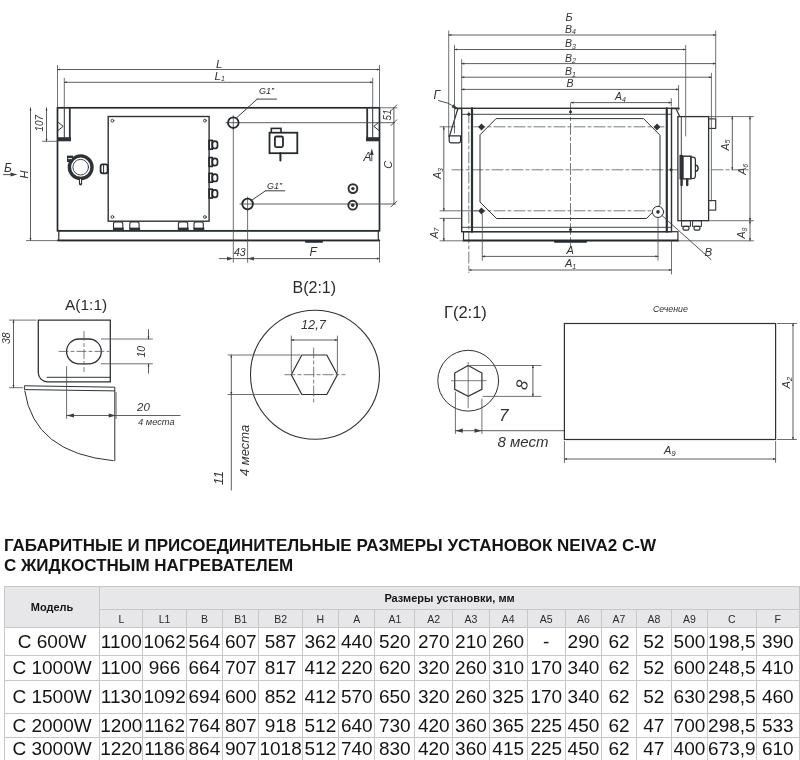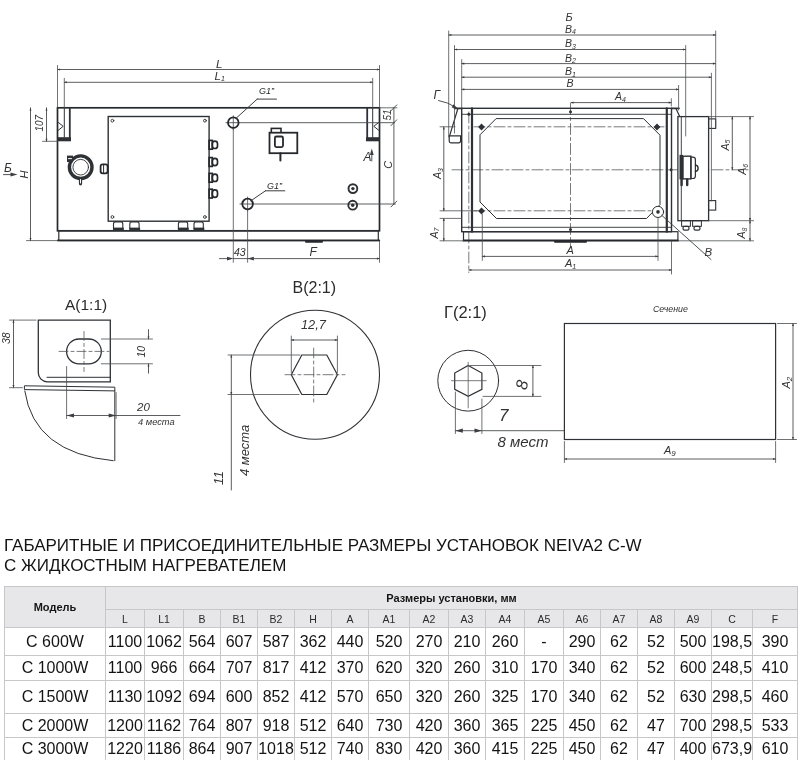--- a/index.html
+++ b/index.html
@@ -1,24 +1,24 @@
 <!DOCTYPE html>
 <html><head>
 <meta charset="utf-8">
 <style>
 html,body{margin:0;padding:0;background:#fff;}
 #root{position:relative;width:800px;height:760px;background:#fff;overflow:hidden;font-family:"Liberation Sans",sans-serif;}
 #draw{position:absolute;left:0;top:0;}
-.title{position:absolute;left:4px;top:536px;font-weight:normal;font-size:17px;line-height:19.5px;color:#141414;}
+.title{position:absolute;left:4px;top:536px;font-weight:bold;font-size:17px;line-height:19.5px;color:#141414;}
 #tbl{position:absolute;left:4px;top:586px;border-collapse:collapse;table-layout:fixed;color:#141414;}
 #tbl td,#tbl th{border:1px solid #c6c7c9;text-align:center;vertical-align:middle;padding:0;font-weight:normal;}
 #tbl .hd{background:#e7e7e9;}
 #tbl .h1{font-size:11px;font-weight:bold;}
 #tbl .h2{font-size:10.5px;color:#2b2b2b;}
-#tbl .dt{font-size:16px;}
+#tbl .dt{font-size:19px;}
 </style>
 </head>
 <body>
 <div id="root">
 <svg id="draw" width="800" height="535" viewBox="0 0 800 535">
 <defs>
 <marker id="ar" viewBox="0 0 10 10" refX="9.6" refY="5" markerWidth="8.5" markerHeight="3" orient="auto-start-reverse">
           <polygon points="0,1.2 10,5 0,8.8" fill="#3c3e41"></polygon>
         </marker>
 </defs>
@@ -416,21 +416,21 @@
           <td>390</td>
         </tr>
 <tr class="dt" style="height:25px">
           <td>С 1000W</td>
           <td>1100</td>
           <td>966</td>
           <td>664</td>
           <td>707</td>
           <td>817</td>
           <td>412</td>
-          <td>370</td>
+          <td>220</td>
           <td>620</td>
           <td>320</td>
           <td>260</td>
           <td>310</td>
           <td>170</td>
           <td>340</td>
           <td>62</td>
           <td>52</td>
           <td>600</td>
           <td>248,5</td>

